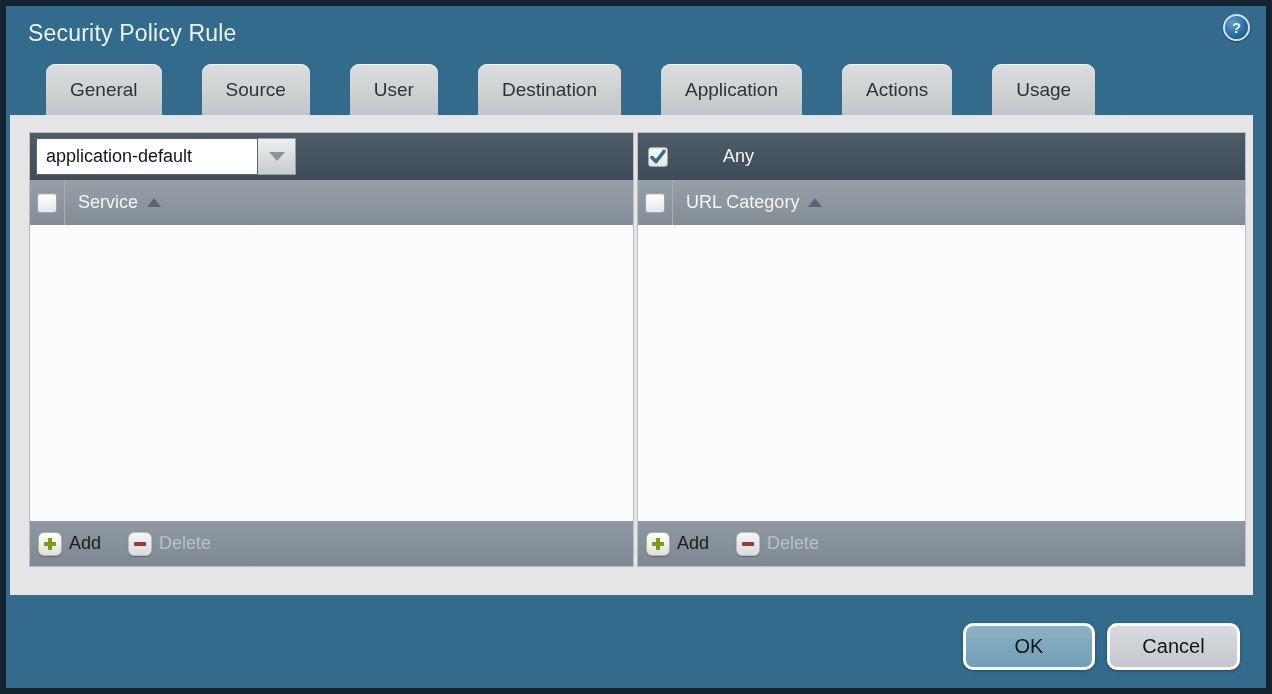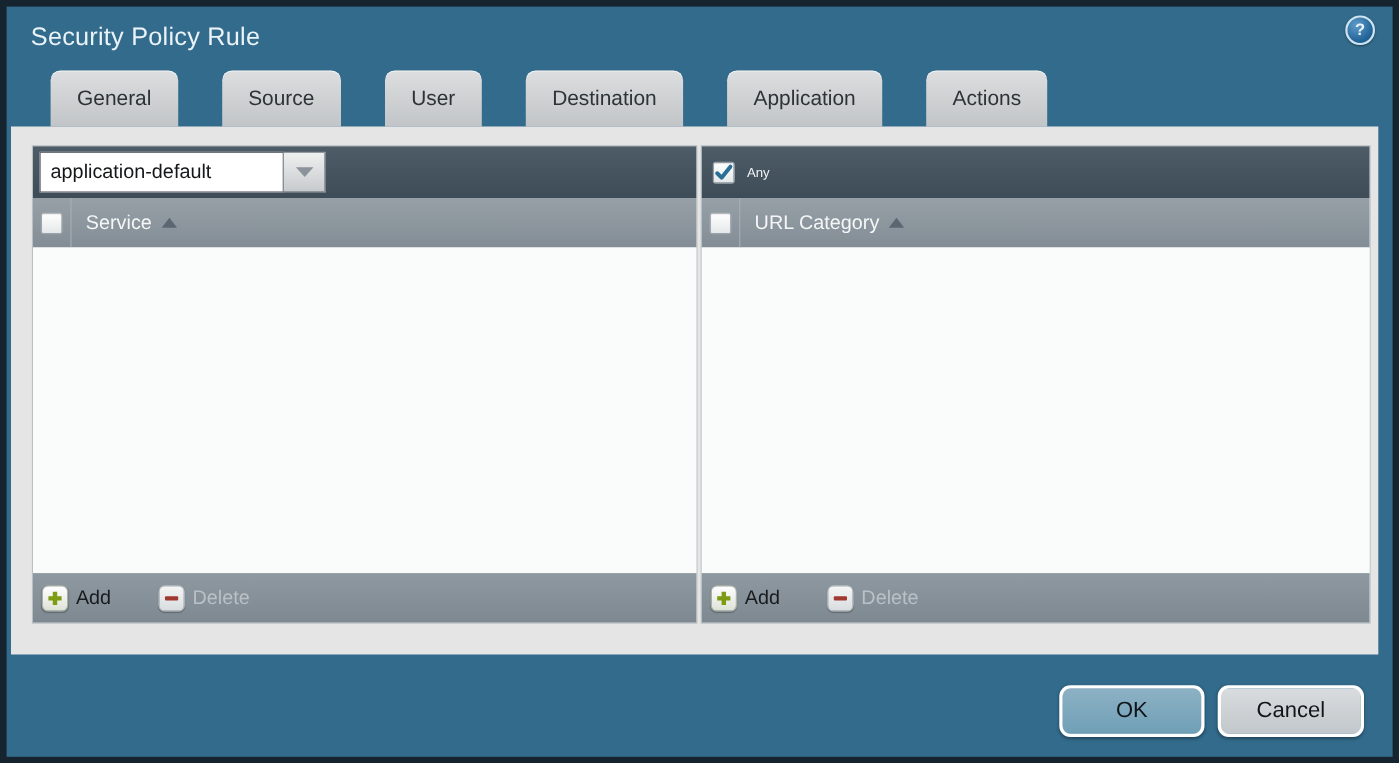--- a/index.html
+++ b/index.html
@@ -87,34 +87,34 @@
     border-right: 1px solid #a7afb5;
   }
   .col-label-cell {
     display: flex; align-items: center; padding-left: 13px; gap: 9px;
   }
   .pane-body { flex: 1 1 auto; background: #fafbfb; }
   .pane-footer {
     height: 45px; flex: 0 0 45px;
     background: linear-gradient(#8f99a1, #7e8891);
     display: flex; align-items: center; padding-left: 8px;
-    gap: 23px;
+    gap: 7px;
   }
   
   .checkbox {
     width: 20px; height: 20px; border-radius: 3px;
     background: linear-gradient(#ffffff, #e4e8e9);
     border: 1px solid #9fa7ad;
     box-shadow: inset 0 1px 1px rgba(0,0,0,.12);
     display: flex; align-items: center; justify-content: center;
     cursor: pointer;
   }
   .checkbox svg { display: block; }
   .any-row { display: flex; align-items: center; margin-left: 10px; gap: 11px; }
-  .any-label { color: #f2f5f7; font-size: 12px; }
+  .any-label { color: #f2f5f7; font-size: 18px; margin-left: 44px; }
   .sort-asc {
     width: 0; height: 0;
     border-left: 7px solid transparent;
     border-right: 7px solid transparent;
     border-bottom: 9px solid #5a6772;
   }
   .combo { display: flex; margin-left: 6px; height: 37px; }
   .combo-input {
     width: 222px; height: 37px;
     border: 1px solid #5f676e;
@@ -190,20 +190,23 @@
       </div>
     <div class="tab">
         <span>Destination</span>
       </div>
     <div class="tab">
         <span>Application</span>
       </div>
     <div class="tab">
         <span>Actions</span>
       </div>
+    <div class="tab">
+        <span>Usage</span>
+      </div>
   </div>
 
   <div class="content">
 
     <div class="pane left">
       <div class="pane-header">
         <div class="combo">
           <input class="combo-input" type="text" readonly="" value="application-default" style="">
           <div class="combo-btn">
             <div class="arrow-down"></div>

